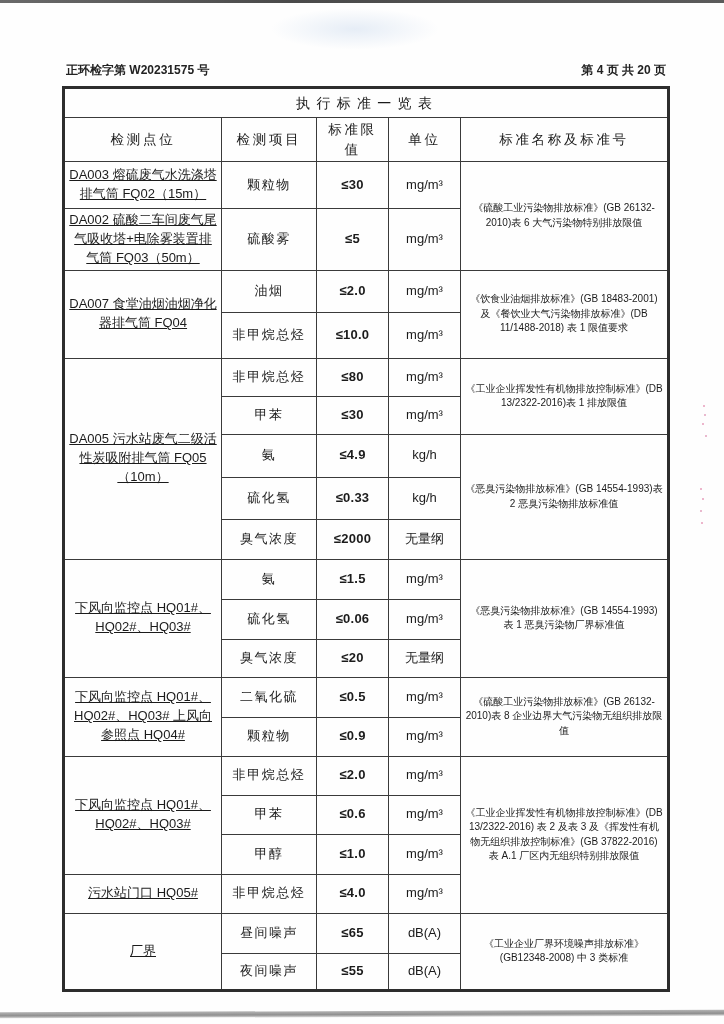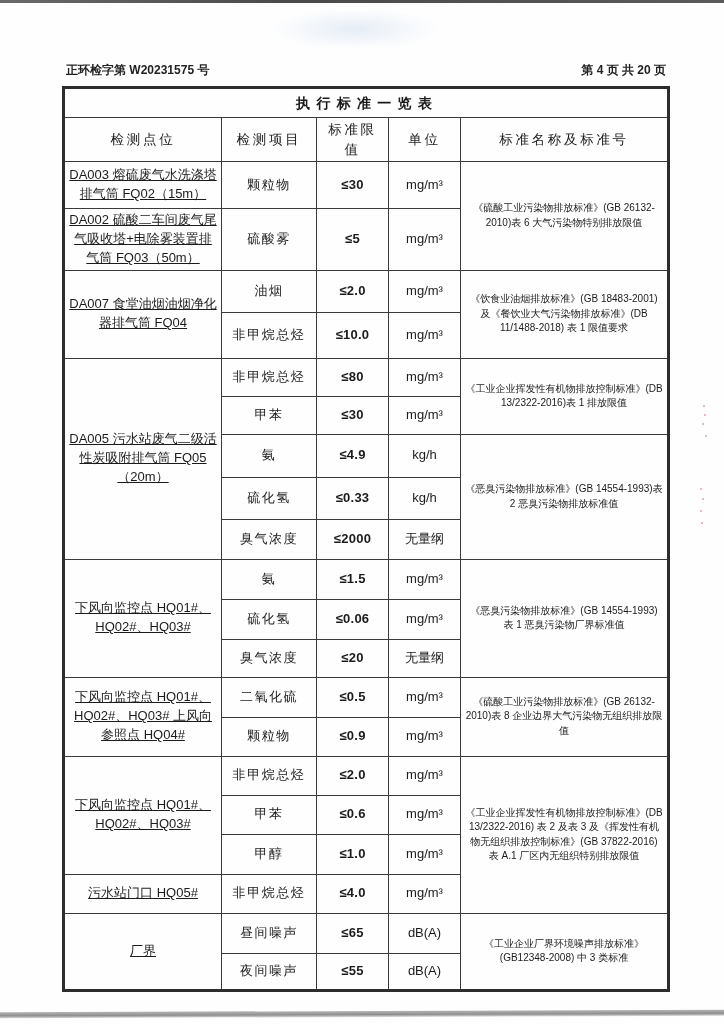--- a/index.html
+++ b/index.html
@@ -79,21 +79,21 @@
     vertical-align: middle;
     padding: 2px 4px;
     line-height: 1.45;
     word-break: break-word;
   }
   tr.title-row td {
     height: 24px;
     font-size: 14px;
     letter-spacing: 0.45em;
     padding-left: 0.45em; 
-    font-weight: 700;
+    font-weight: 400;
   }
   tr.header-row th {
     height: 34px;
     font-weight: 500;
     font-size: 13.5px;
     letter-spacing: 0.2em;
   }
   td.point-cell   { font-size: 13px; text-decoration: underline; }
   td.item-cell    { letter-spacing: 0.12em; }
   td.limit-cell   { letter-spacing: 0.02em; font-weight: bold; }
@@ -158,21 +158,21 @@
       <td class="unit-cell">mg/m³</td>
       <td class="standard-cell" rowspan="2">《饮食业油烟排放标准》(GB 18483-2001) 及《餐饮业大气污染物排放标准》(DB 11/1488-2018) 表 1 限值要求</td>
     </tr>
     <tr style="height:46px">
       <td class="item-cell">非甲烷总烃</td>
       <td class="limit-cell">≤10.0</td>
       <td class="unit-cell">mg/m³</td>
     </tr>
 
     <tr style="height:38px">
-      <td class="point-cell" rowspan="5">DA005 污水站废气二级活性炭吸附排气筒 FQ05（20m）</td>
+      <td class="point-cell" rowspan="5">DA005 污水站废气二级活性炭吸附排气筒 FQ05（10m）</td>
       <td class="item-cell">非甲烷总烃</td>
       <td class="limit-cell">≤80</td>
       <td class="unit-cell">mg/m³</td>
       <td class="standard-cell" rowspan="2">《工业企业挥发性有机物排放控制标准》(DB 13/2322-2016)表 1 排放限值</td>
     </tr>
     <tr style="height:38px">
       <td class="item-cell">甲苯</td>
       <td class="limit-cell">≤30</td>
       <td class="unit-cell">mg/m³</td>
     </tr>

